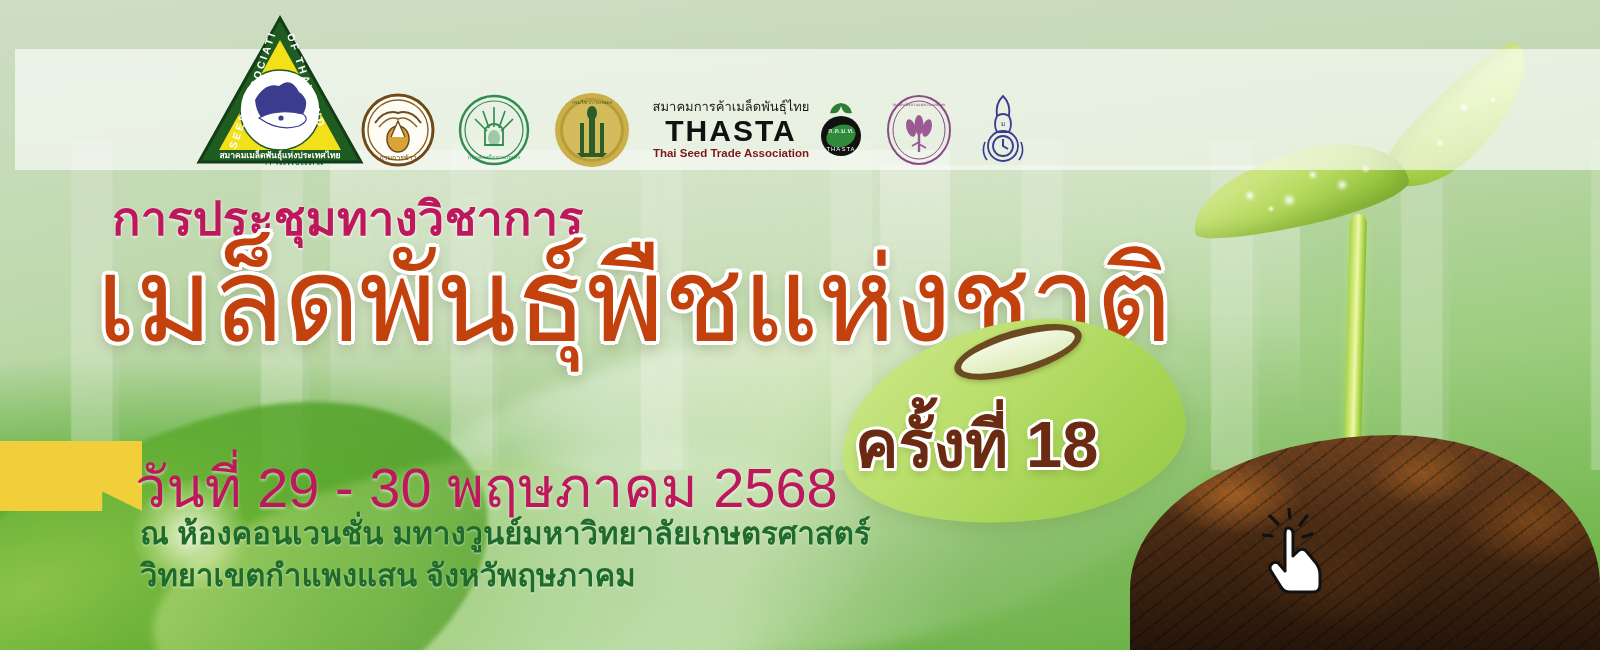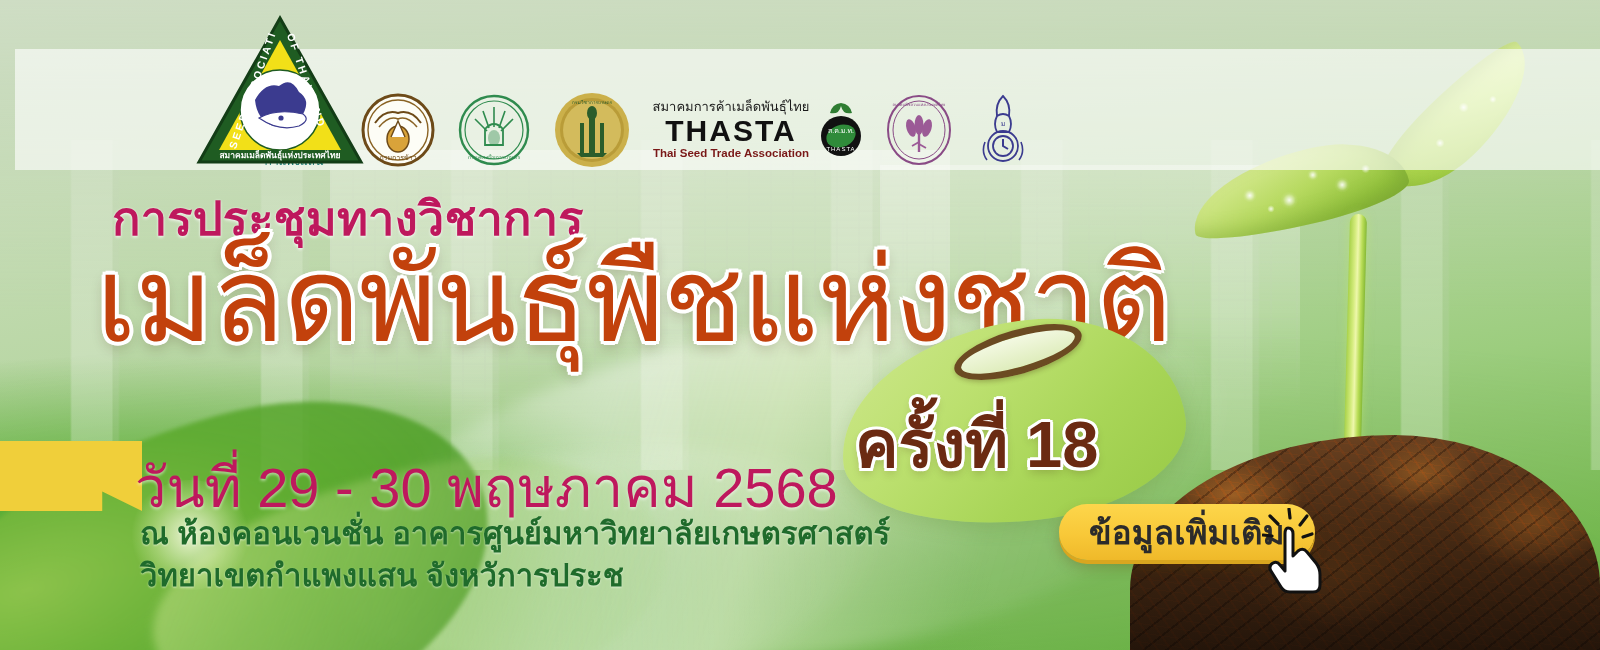--- a/index.html
+++ b/index.html
@@ -474,27 +474,24 @@
     <div class="headline">เมล็ดพันธุ์พืชแห่งชาติ</div>
 
     <div class="blob"></div>
     <div class="blob-ring"></div>
     <div class="edition">ครั้งที่ 18</div>
 
     <div class="ribbon"></div>
     <div class="dateline">วันที่ 29 - 30 พฤษภาคม 2568</div>
 
     <div class="venue">
-      <div>ณ ห้องคอนเวนชั่น อาคารศูนย์มหาวิทยาลัยเกษตรศาสตร์</div>
-      <div>วิทยาเขตกำแพงแสน จังหวัการประช</div>
+      <div>ณ ห้องคอนเวนชั่น มทางวูนย์มหาวิทยาลัยเกษตรศาสตร์</div>
+      <div>วิทยาเขตกำแพงแสน จังหวัพฤษภาคม</div>
     </div>
 
-    <div class="cta">
-      <span class="cta-label">ข้อมูลเพิ่มเติม</span>
-    </div>
 
     <div class="cursor-hand">
       <svg viewBox="0 0 76 86" width="76" height="86">
         <g stroke="#111" stroke-width="3.2" stroke-linecap="round" fill="none">
           <path d="M16 16 L8 8"></path>
             <path d="M28 10 L27 1"></path>
             <path d="M38 17 L45 8"></path>
           <path d="M10 28 L1 27"></path>
             <path d="M41 29 L50 26"></path>
         </g>

